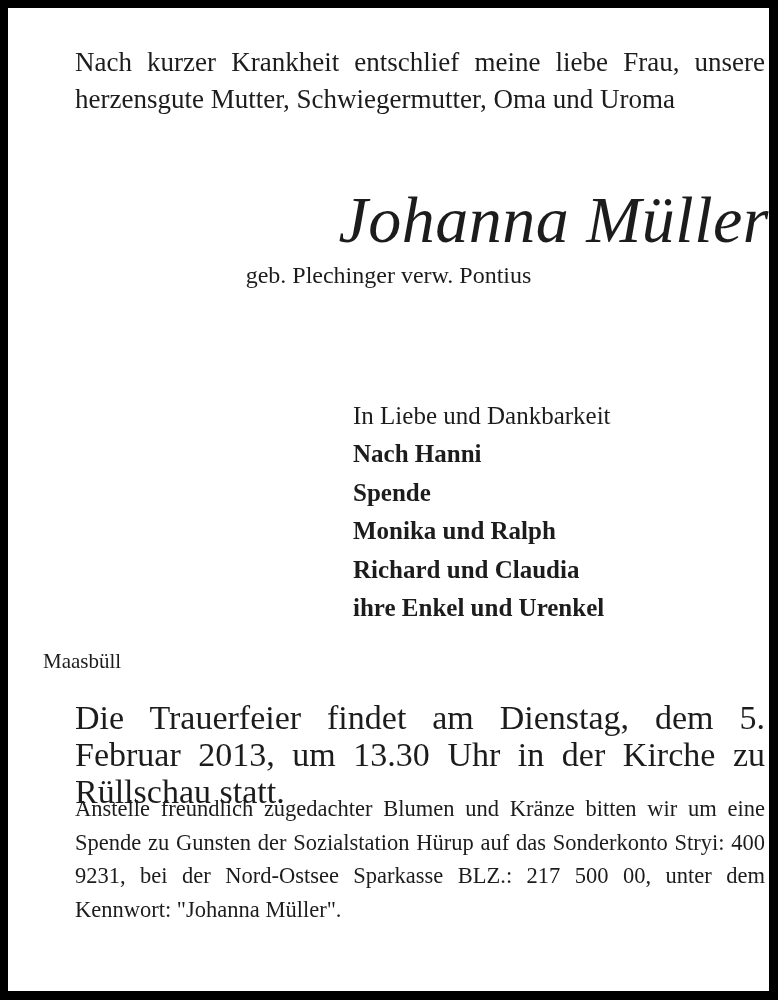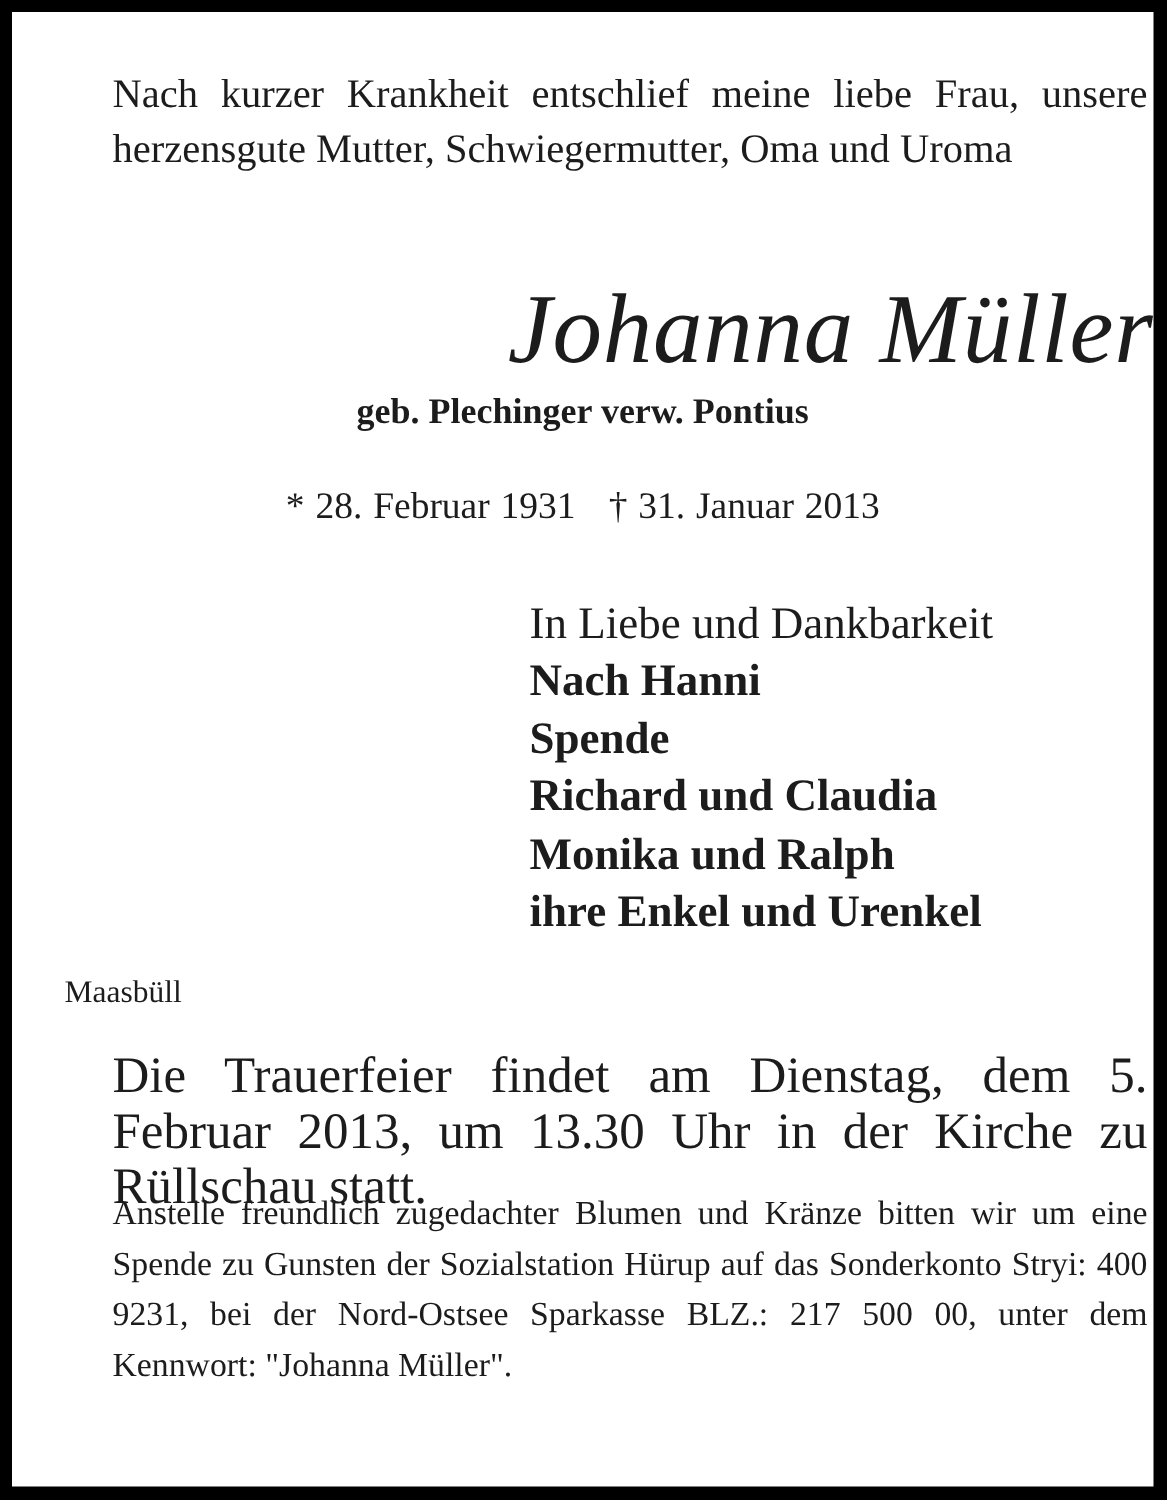--- a/index.html
+++ b/index.html
@@ -30,32 +30,32 @@
   .name {
     left: 0; width: 761px; top: 172px;
     text-align: right;
     font-size: 66px; line-height: 80px;
     font-style: italic; font-weight: normal;
     letter-spacing: 0.5px;
   }
   .maiden {
     left: 0; width: 761px; top: 252px;
     text-align: center;
-    font-size: 24px; line-height: 30px; font-weight: bold;
+    font-size: 24px; line-height: 30px;
   }
   .dates {
     left: 0; width: 761px; top: 314px;
     text-align: center;
     font-size: 25px; line-height: 32px;
     word-spacing: 1px;
   }
   .dates .gap { display: inline-block; width: 22px; }
   .family {
     left: 345px; top: 389px; width: 400px;
-    font-size: 30px; line-height: 38.4px;
+    font-size: 25px; line-height: 38.4px;
   }
   .family .bold { font-weight: bold; }
   .family div { white-space: nowrap; }
   .place {
     left: 35px; top: 639px;
     font-size: 21px; line-height: 28px;
   }
   .funeral {
     left: 35px; top: 691px; width: 690px;
     font-size: 34px; line-height: 37px;
@@ -69,30 +69,27 @@
 <body>
 
 <div class="card">
 
   <p class="block intro justified">Nach kurzer Krankheit entschlief meine liebe Frau, unsere herzensgute Mutter, Schwiegermutter, Oma und Uroma</p>
 
   <div class="block name">Johanna Müller</div>
 
   <div class="block maiden">geb. Plechinger verw. Pontius</div>
 
-  <div class="block dates">
-    <span>* 28. Februar 1931</span><span class="gap"></span><span>† 31. Januar 2013</span>
-  </div>
 
   <div class="block family">
     <div>In Liebe und Dankbarkeit</div>
     <div class="bold">Nach Hanni</div>
     <div class="bold">Spende</div>
+    <div class="bold">Monika und Ralph</div>
     <div class="bold">Richard und Claudia</div>
-    <div class="bold">Monika und Ralph</div>
     <div class="bold">ihre Enkel und Urenkel</div>
   </div>
 
   <div class="block place">Maasbüll</div>
 
   <p class="block funeral justified">Die Trauerfeier findet am Dienstag, dem 5. Februar 2013, um 13.30 Uhr in der Kirche zu Rüllschau statt.</p>
 
   <p class="block donation justified">Anstelle freundlich zugedachter Blumen und Kränze bitten wir um eine Spende zu Gunsten der Sozialstation Hürup auf das Sonderkonto Stryi: 400 9231, bei der Nord-Ostsee Sparkasse BLZ.: 217 500 00, unter dem Kennwort: "Johanna Müller".</p>
 
 </div>

